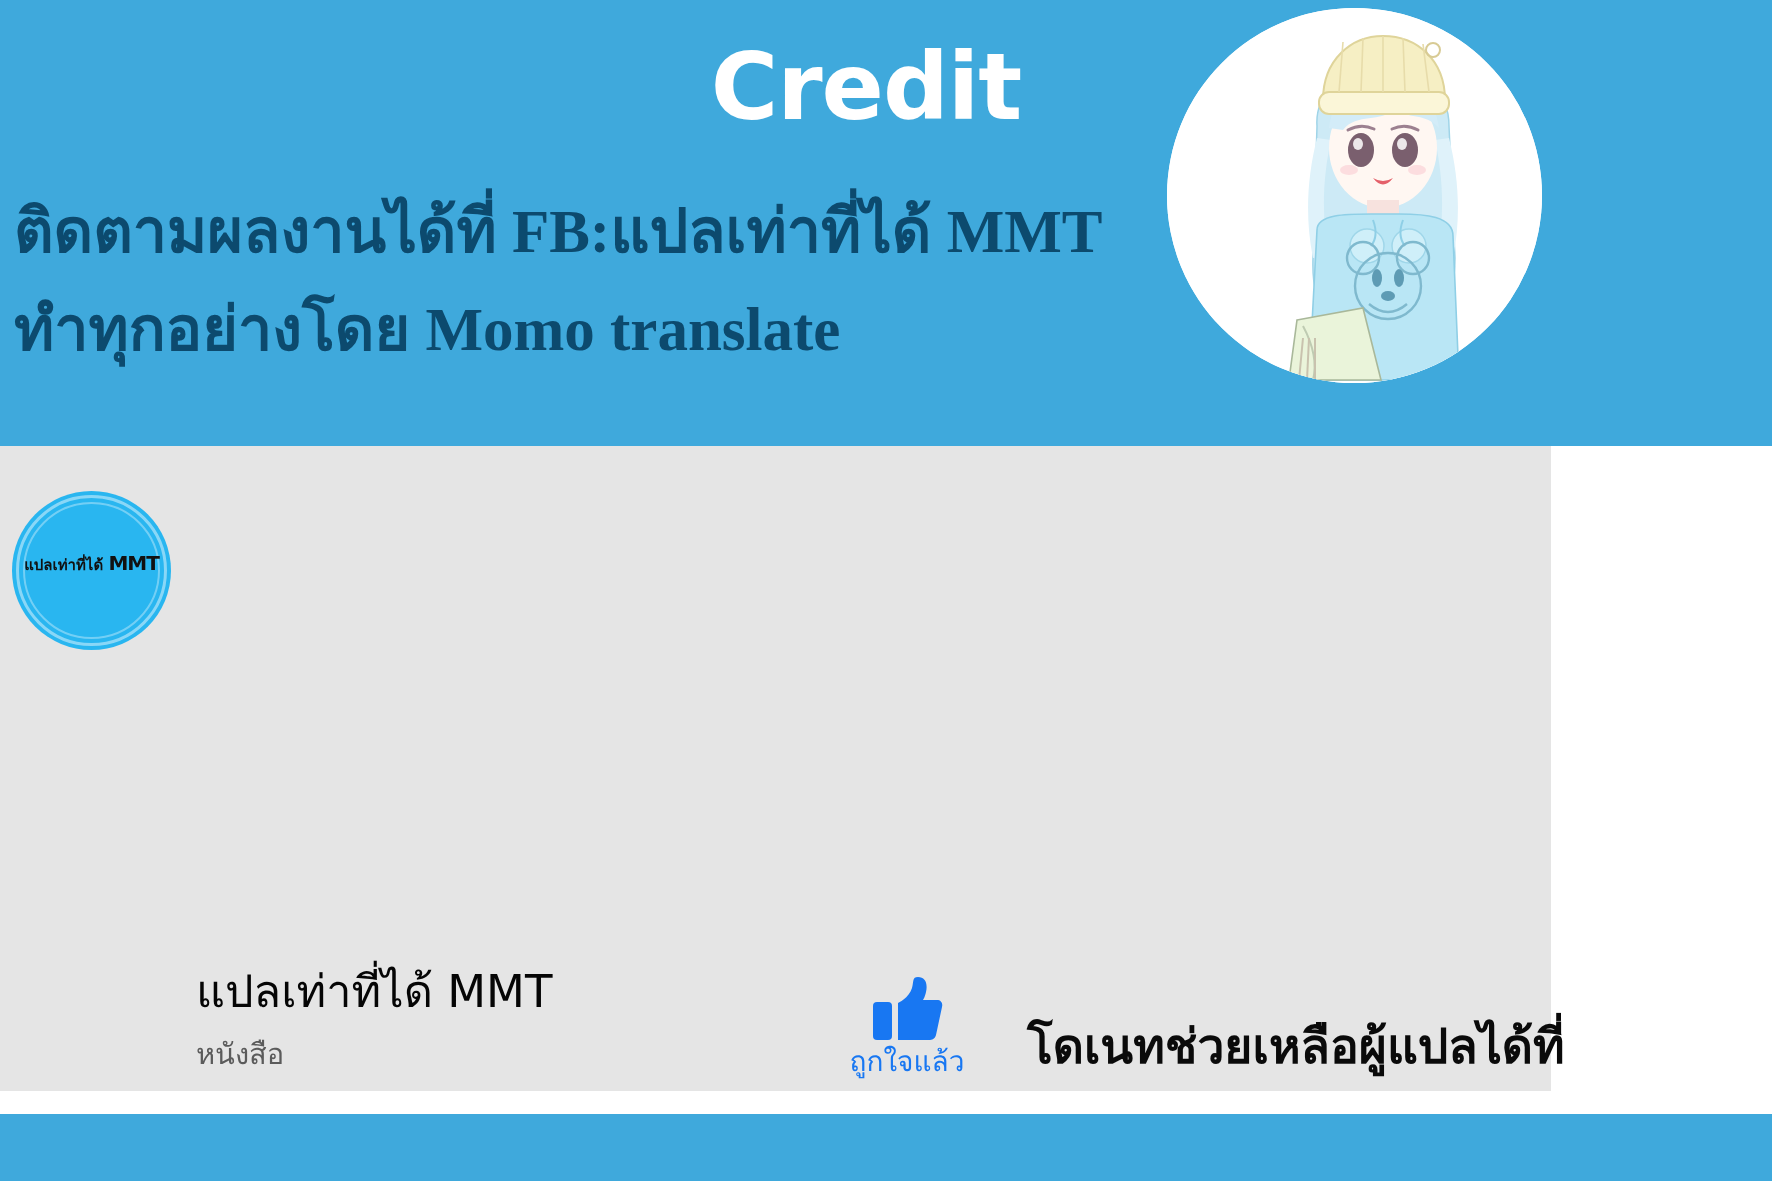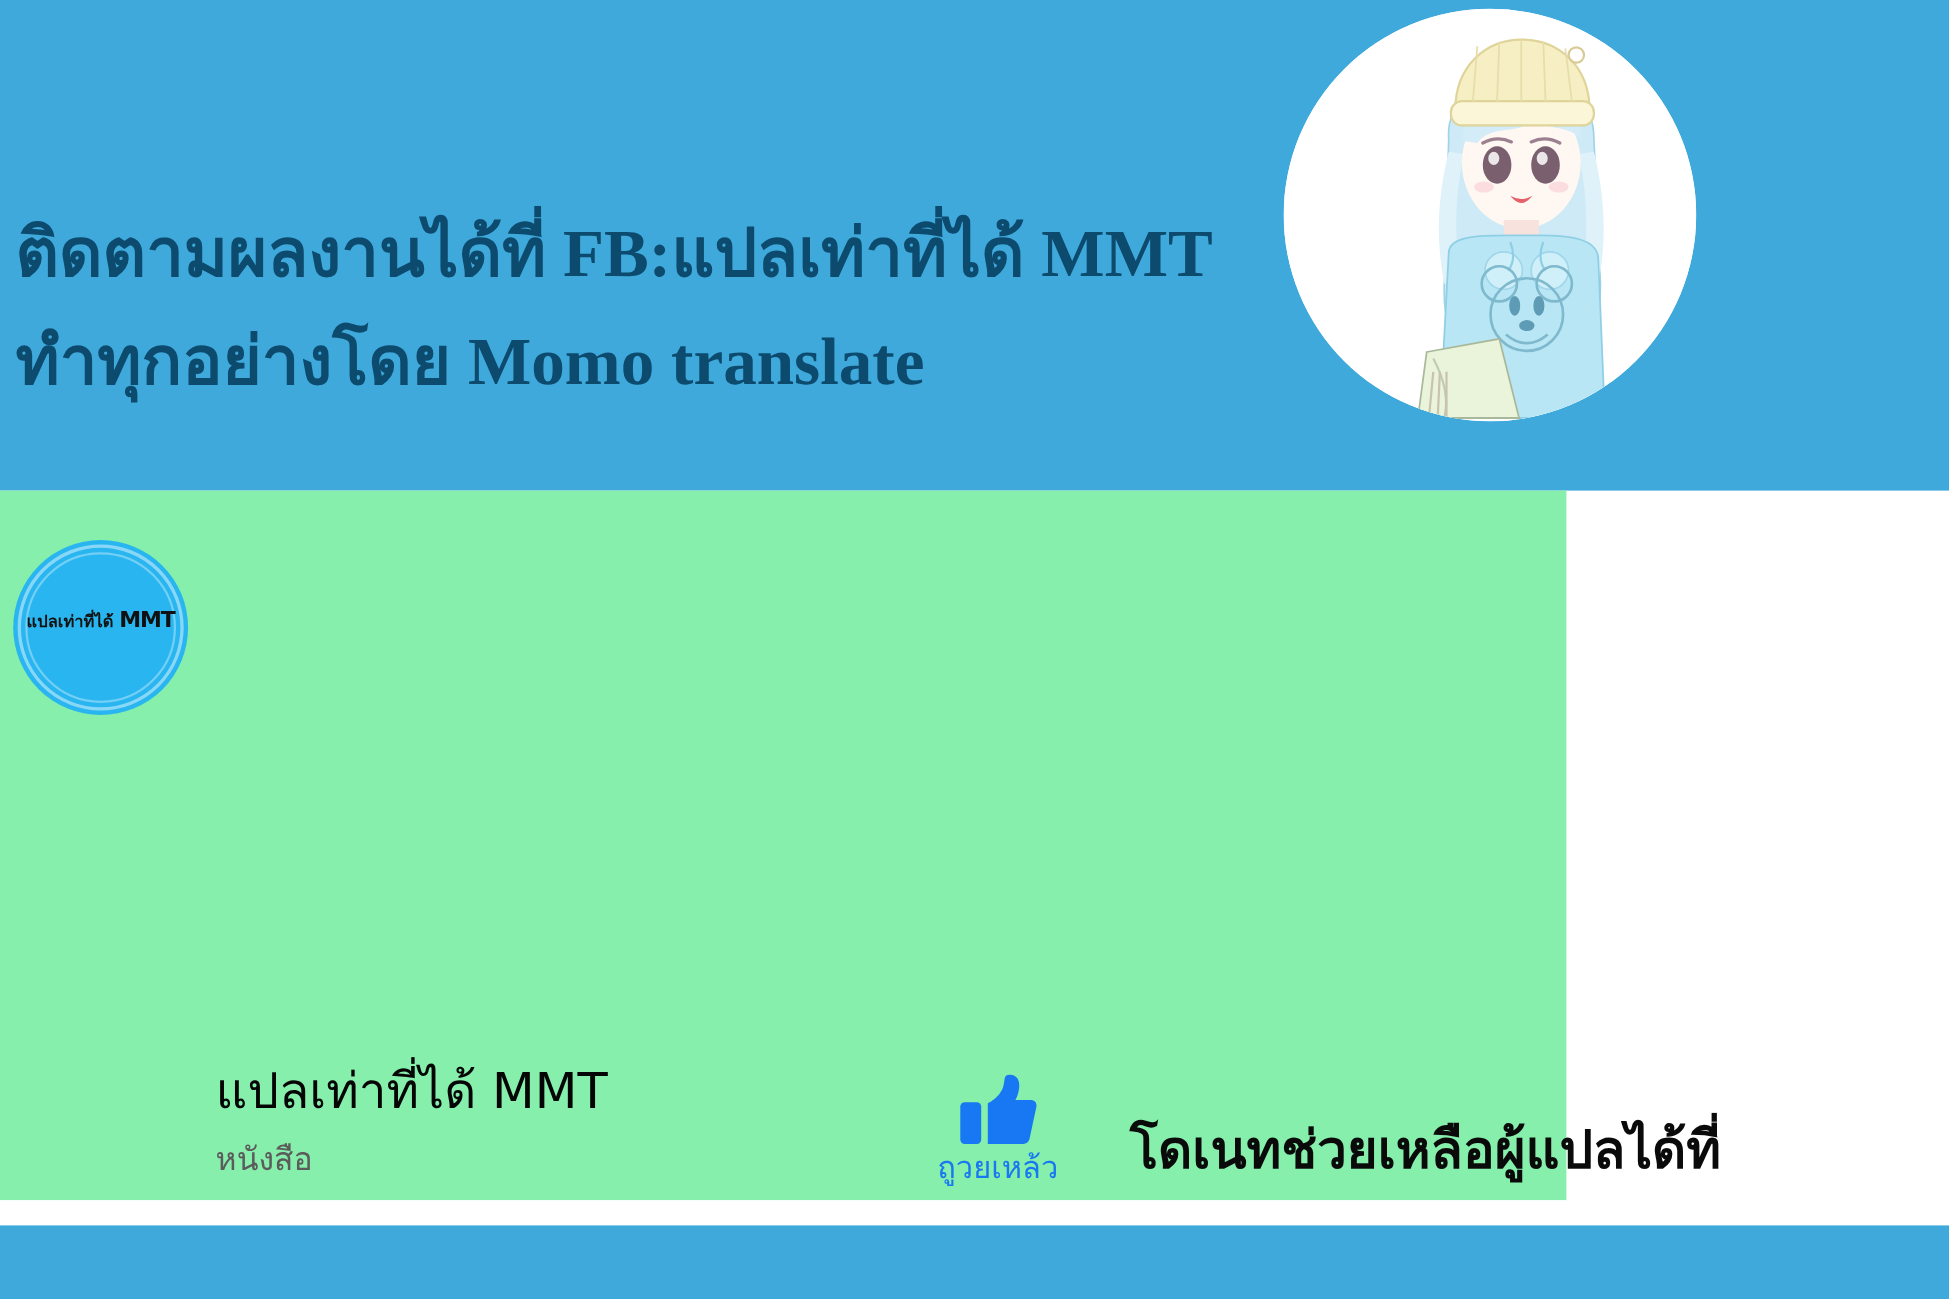--- a/index.html
+++ b/index.html
@@ -53,22 +53,22 @@
     width: 375px; height: 375px;
     border-radius: 50%;
     background: #ffffff;
     overflow: hidden;
   }
   .avatar-art { position: absolute; inset: 0; }
 
   
   .fb-section {
     position: absolute; left: 0; top: 446px;
-    width: 1424px; height: 645px;
-    background: #86efac;
+    width: 1551px; height: 645px;
+    background: #e5e5e5;
   }
   .page-logo {
     position: absolute; left: 12px; top: 45px;
     width: 159px; height: 159px;
     border-radius: 50%;
     background: #29B6F0;
     overflow: hidden;
     border: 0;
   }
   .page-logo .ring {
@@ -190,20 +190,21 @@
     width: 1772px; height: 67px;
     background: #3FA9DC;
   }
 </style>
 </head>
 <body>
 
 <div id="page">
 
   <div class="banner">
+    <div class="banner-title">Credit</div>
     <div class="banner-line banner-line-1">ติดตามผลงานได้ที่ FB:แปลเท่าที่ได้ MMT</div>
     <div class="banner-line banner-line-2">ทำทุกอย่างโดย Momo translate</div>
 
     <div class="avatar-circle">
       <svg class="avatar-art" viewBox="0 0 375 375">
         <rect width="375" height="375" fill="#ffffff"></rect>
 
         <path d="M150 118 C148 90 170 62 214 60 C258 58 282 86 282 118 L288 250 C288 300 268 330 216 332 C164 334 144 300 146 250 Z" fill="#CDEAF6" stroke="#9fd4e8" stroke-width="1.5"></path>
 
         <path d="M150 130 C140 170 138 210 146 250 L162 248 C154 208 156 168 164 132 Z" fill="#DFF2FA"></path>
@@ -275,21 +276,21 @@
     </div>
 
     <div class="page-name">แปลเท่าที่ได้ MMT</div>
     <div class="page-category">หนังสือ</div>
 
     <div class="like-block">
       <svg class="thumb-icon" width="72" height="66" viewBox="0 0 72 66">
         <rect x="2" y="26" width="19" height="38" rx="4" fill="#1877F2"></rect>
         <path d="M27 64 L27 27 C27 27 38 22 41 12 C43 5 41 1 47 1 C54 1 57 7 55 16 C54 21 52 24 52 24 L66 24 C70 24 72 27 71 31 L65 59 C64 63 61 64 58 64 Z" fill="#1877F2"></path>
       </svg>
-      <div class="like-label">ถูวยเหล้ว</div>
+      <div class="like-label">ถูกใจแล้ว</div>
     </div>
 
     <div class="donate-heading">โดเนทช่วยเหลือผู้แปลได้ที่</div>
 
     <button class="btn-message">
       <svg width="50" height="50" viewBox="0 0 50 50">
         <path d="M25 2 C12 2 2 11.6 2 23.8 C2 30.6 5.2 36.6 10.4 40.6 L10.4 49 L18.4 44.6 C20.5 45.2 22.7 45.5 25 45.5 C38 45.5 48 35.9 48 23.8 C48 11.6 38 2 25 2 Z" fill="#ffffff"></path>
         <path d="M11.6 30.6 L22.6 19 L28.3 25 L38.4 19 L27.4 30.6 L21.7 24.6 Z" fill="#1877F2"></path>
       </svg>
       <span class="label">ส่งข้อความ</span>

